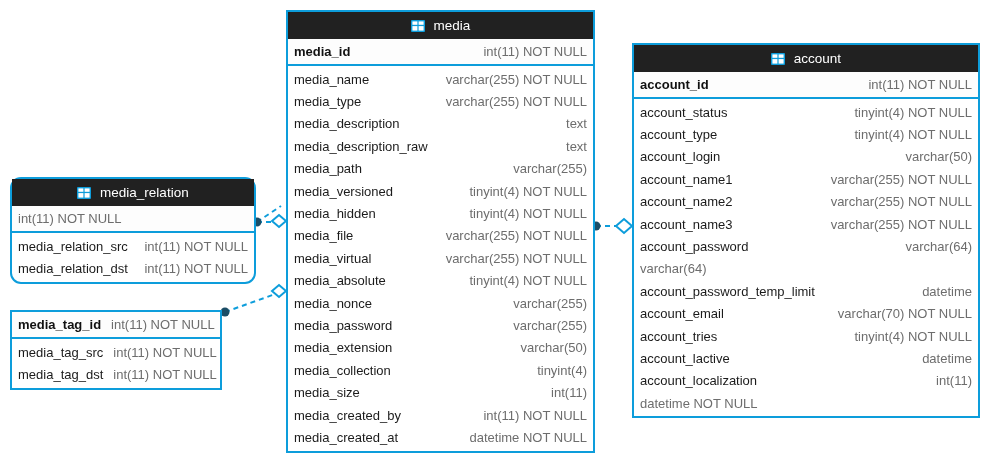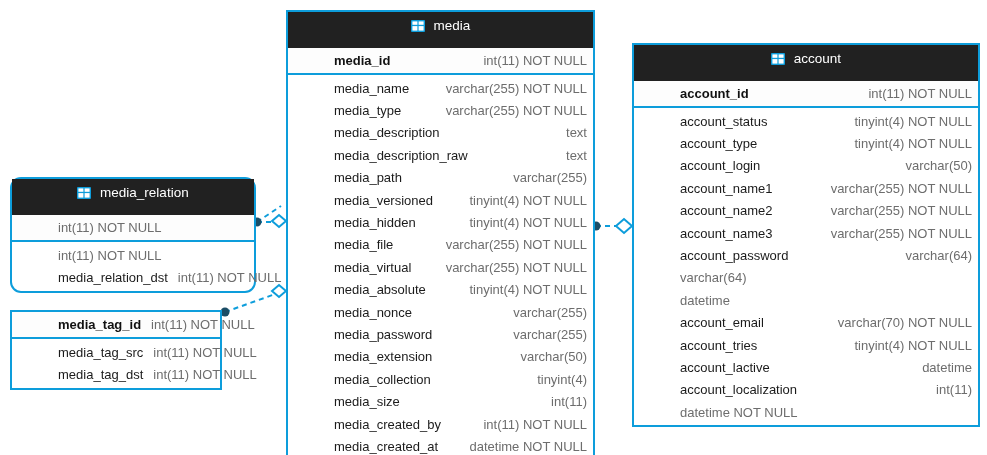--- a/index.html
+++ b/index.html
@@ -16,21 +16,21 @@
 
   .entity{
     position:absolute;
     box-sizing:border-box;
     border:2px solid #0d9ddb;
     background:#ffffff;
   }
   .ent-header{
     background:#212121;
     color:#ffffff;
-    height:36px;
+    height:27px;
     line-height:27px;
     text-align:center;
     font-size:13.5px;
     white-space:nowrap;
     overflow:hidden;
   }
   .ent-header .tbl-icon{
     display:inline-block;
     vertical-align:-2px;
     margin-right:5px;
@@ -40,21 +40,20 @@
     background:#fdfdfd;
   }
   .row{
     display:flex;
     align-items:center;
     justify-content:space-between;
     height:22.4px;
     padding:0 6px;
     font-size:13px;
     white-space:nowrap;
-    margin-left:40px;
   }
   .pk-row .row{height:25px;}
   .col-name{color:#1b1b1b;padding-right:10px;}
   .pk-row .col-name{font-weight:bold;color:#111111;}
   .col-type{color:#6d6d6d;text-align:left;}
   .body-rows{padding-top:2px;padding-bottom:2px;}
 
   
   #ent-media{left:286px;top:10px;width:309px;}
   #ent-account{left:632px;top:43px;width:348px;}
@@ -224,20 +223,21 @@
           <span class="col-type">varchar(255) NOT NULL</span>
         </div>
       <div class="row">
           <span class="col-name">account_password</span>
           <span class="col-type">varchar(64)</span>
         </div>
       <div class="row">
           <span class="col-type">varchar(64)</span>
         </div>
       <div class="row">
+          <span class="col-name">account_password_temp_limit</span>
           <span class="col-type">datetime</span>
         </div>
       <div class="row">
           <span class="col-name">account_email</span>
           <span class="col-type">varchar(70) NOT NULL</span>
         </div>
       <div class="row">
           <span class="col-name">account_tries</span>
           <span class="col-type">tinyint(4) NOT NULL</span>
         </div>
@@ -268,20 +268,21 @@
       </span>
       <span>media_relation</span>
     </div>
     <div class="pk-row">
       <div class="row">
         <span class="col-type">int(11) NOT NULL</span>
       </div>
     </div>
     <div class="body-rows">
       <div class="row">
+          <span class="col-name">media_relation_src</span>
           <span class="col-type">int(11) NOT NULL</span>
         </div>
       <div class="row">
           <span class="col-name">media_relation_dst</span>
           <span class="col-type">int(11) NOT NULL</span>
         </div>
     </div>
   </div>
 
   <div class="entity" id="ent-media_tag">

